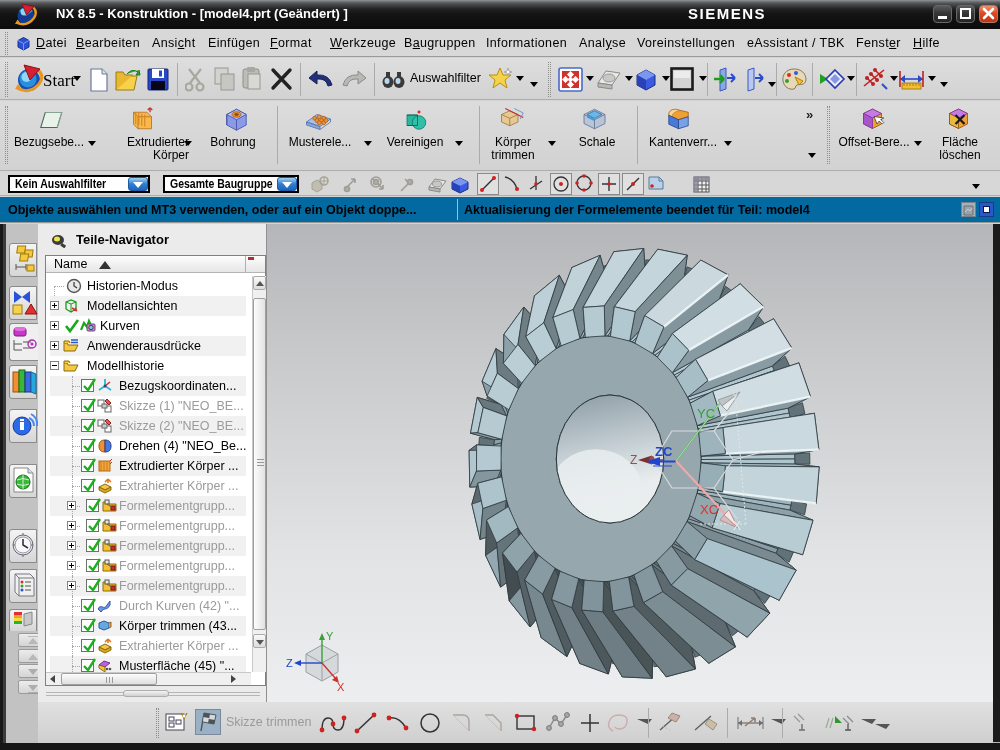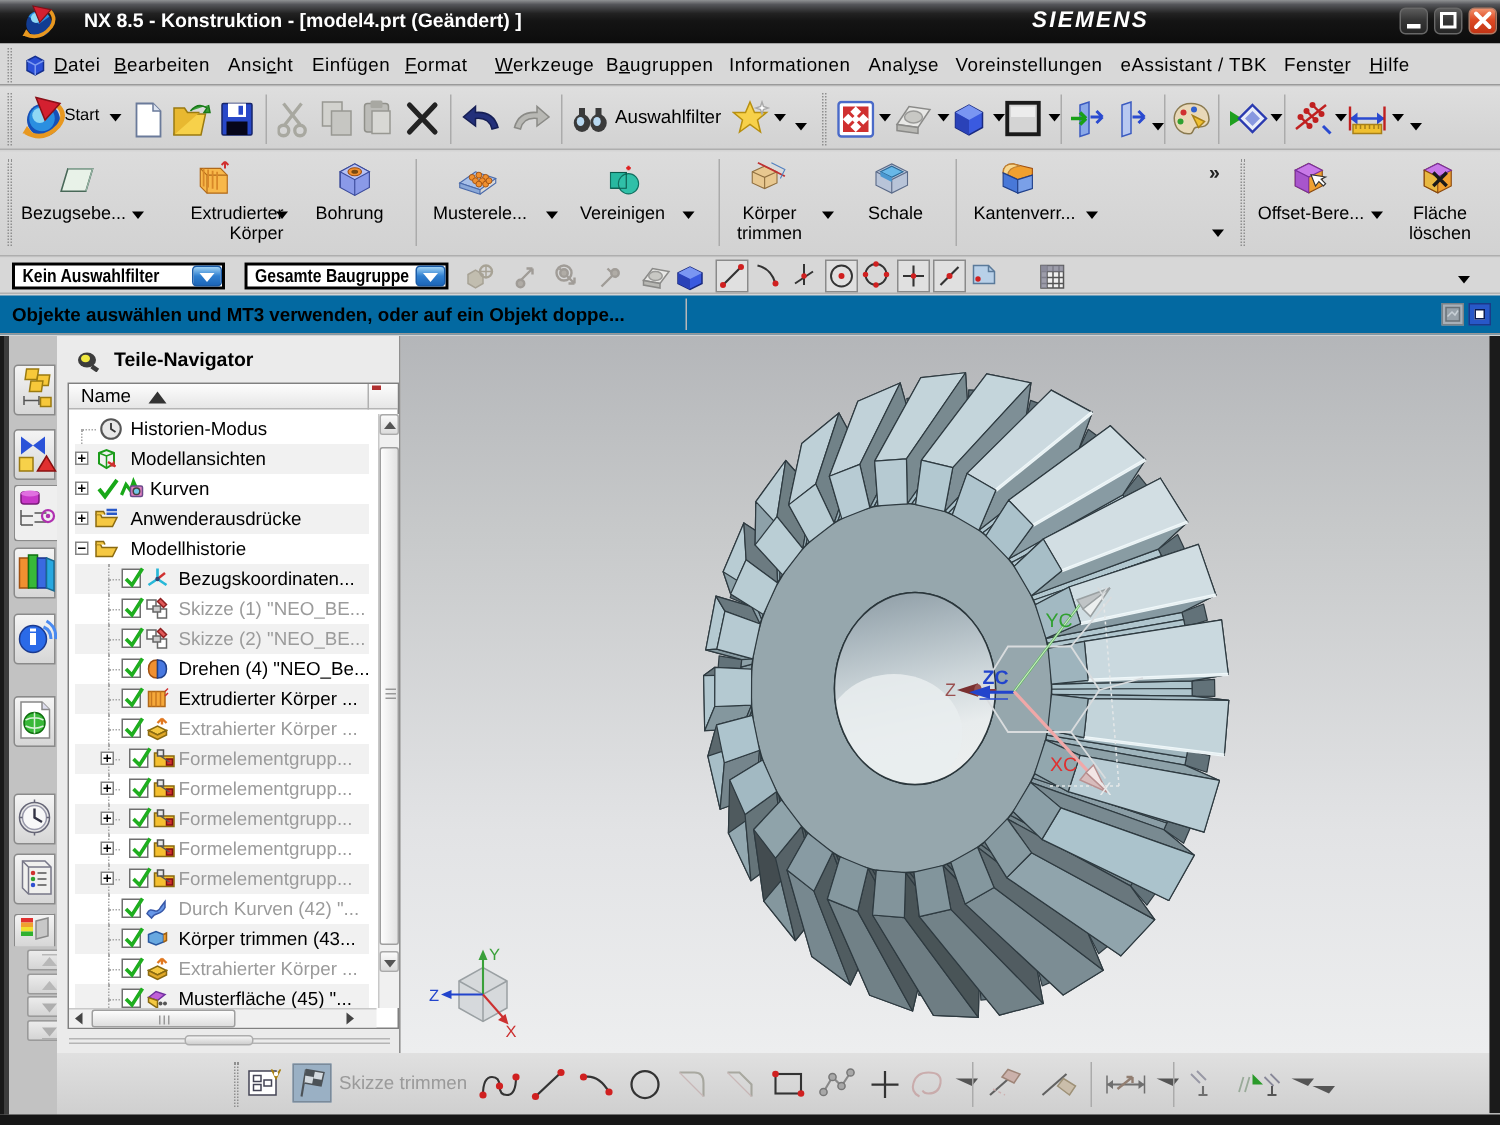--- a/index.html
+++ b/index.html
@@ -52,21 +52,21 @@
 <div class="abs" id="titlebar">
  <svg style="position:absolute;left:14px;top:2px" width="26" height="24" viewBox="0 0 26 24">
    <circle cx="12" cy="14" r="8.5" fill="#123c92"></circle>
    <path d="M5 9 A8.5 8.5 0 0 1 19 9 L12 14 Z" fill="#2a8fe0"></path>
    <circle cx="10" cy="10" r="3.4" fill="#8fd8f4"></circle>
    <path d="M3 21 Q13 25 20 16 Q24 10 19 5" fill="none" stroke="#e89820" stroke-width="2.4"></path>
    <path d="M1 22 L7 22 L3.5 17.5 Z" fill="#e89820"></path>
    <path d="M8 2 L20 4.5 L12.5 13 Z" fill="#d42030" stroke="#7e1018" stroke-width="0.8"></path>
  </svg>
  <div style="position:absolute;left:56px;top:6px;color:#fff;font-size:13px;font-weight:bold;">NX 8.5 - Konstruktion - [model4.prt (Geändert) ]</div>
- <div style="position:absolute;left:688px;top:5px;color:#fff;font-size:15px;font-weight:bold;letter-spacing:1.5px;font-style:italic;">SIEMENS</div>
+ <div style="position:absolute;left:688px;top:5px;color:#fff;font-size:15px;font-weight:bold;letter-spacing:1.5px;">SIEMENS</div>
  <div style="position:absolute;left:933px;top:5px;width:19px;height:18px;border-radius:4px;border:1px solid #686868;background:linear-gradient(#5c5c5c,#363636 45%,#262626);">
    <div style="position:absolute;left:4px;top:10px;width:9px;height:3px;background:#fff;"></div>
     </div>
  <div style="position:absolute;left:956px;top:5px;width:19px;height:18px;border-radius:4px;border:1px solid #686868;background:linear-gradient(#5c5c5c,#363636 45%,#262626);">
    <div style="position:absolute;left:3px;top:2px;width:11px;height:11px;border:2px solid #fff;"></div>
     </div>
  <div style="position:absolute;left:979px;top:5px;width:19px;height:18px;border-radius:4px;border:1px solid #b07a64;background:linear-gradient(#f2906c,#dd4a24 45%,#c23415);">
    <svg width="17" height="16" style="position:absolute;left:0;top:0">
         <path d="M4 3 L13 12 M13 3 L4 12" stroke="#fff" stroke-width="2.6" stroke-linecap="round"></path>
       </svg>
@@ -97,21 +97,21 @@
 <div class="abs" id="tb1">
  <div class="grip" style="left:5px;top:4px;height:35px;"></div>
  <svg style="position:absolute;left:14px;top:5px" width="32" height="33" viewBox="0 0 32 33">
    <circle cx="15" cy="17" r="11" fill="#1550b8"></circle>
    <circle cx="14" cy="16" r="8.5" fill="#2a8fe0"></circle>
    <circle cx="12.5" cy="14" r="5" fill="#8fd8f4"></circle>
    <path d="M3 25 Q15 32 25 21 Q31 13 24 7" fill="none" stroke="#e89820" stroke-width="3"></path>
    <path d="M1 26 L8 26 L4 21 Z" fill="#e89820"></path>
    <path d="M10 2 L26 6 L16 17 Z" fill="#d42030" stroke="#8a1018"></path>
  </svg>
- <div style="position:absolute;left:43px;top:13px;font-size:11px;">Start</div>
+ <div style="position:absolute;left:43px;top:13px;font-size:17px;font-family:Liberation Serif, serif;">Start</div>
  <div style="position:absolute;left:73px;top:18px;border-left:4px solid transparent;border-right:4px solid transparent;border-top:5px solid #000;"></div>
  <svg style="position:absolute;left:89px;top:10px" width="20" height="24">
       <path d="M2 1 L13 1 L18 6 L18 23 L2 23 Z" fill="#fff" stroke="#6a7a9a" stroke-width="1.2"></path>
       <path d="M13 1 L13 6 L18 6" fill="#dde4f0" stroke="#6a7a9a"></path>
     </svg>
  <svg style="position:absolute;left:115px;top:10px" width="26" height="24">
       <path d="M1 22 L4 8 L22 8 L19 22 Z" fill="#f7d14a" stroke="#9a7a10"></path>
       <path d="M1 22 L1 4 L8 4 L10 7 L18 7" fill="#e8b830" stroke="#9a7a10"></path>
       <path d="M12 6 Q17 0 23 4 L21 7 L25 7 L24 2" fill="#3aa03a" stroke="#1a7a1a"></path>
     </svg>
@@ -440,20 +440,21 @@
       <path d="M2 6 L17 6 M2 10 L17 10 M2 14 L17 14 M6 2 L6 17 M10 2 L10 17 M14 2 L14 17" stroke="#555"></path>
       <rect x="2" y="2" width="15" height="4" fill="#889" opacity="0.8"></rect>
       <rect x="2" y="2" width="4" height="15" fill="#889" opacity="0.8"></rect>
     </svg>
  <div style="position:absolute;left:972px;top:12px;border-left:4px solid transparent;border-right:4px solid transparent;border-top:5px solid #000;"></div>
 </div>
 
 <div class="abs" id="sbar">
  <div class="statustext" style="left:8px">Objekte auswählen und MT3 verwenden, oder auf ein Objekt doppe...</div>
  <div style="position:absolute;left:457px;top:2px;width:1px;height:21px;background:#b8b8b8;"></div>
+    <div class="statustext" style="left:464px">Aktualisierung der Formelemente beendet für Teil: model4</div>
  <div style="position:absolute;left:961px;top:5px;width:15px;height:15px;background:#a8b0b8;border:1px solid #7a8288;"><svg width="13" height="13">
         <path d="M2 2 L11 2 L11 11 L2 11 Z" fill="#98a2aa" stroke="#6a7278"></path>
         <path d="M3 8 L6 5 L8 7 L10 4" stroke="#c8d0d6" fill="none"></path>
       </svg></div>
  <div style="position:absolute;left:979px;top:5px;width:15px;height:15px;background:#2858c8;border:1px solid #1a3a88;">
       <div style="position:absolute;left:3px;top:3px;width:7px;height:7px;background:#fff;border:1px solid #0a1a50;"></div>
     </div>
 </div>
 
 <div class="abs" id="mainarea">

